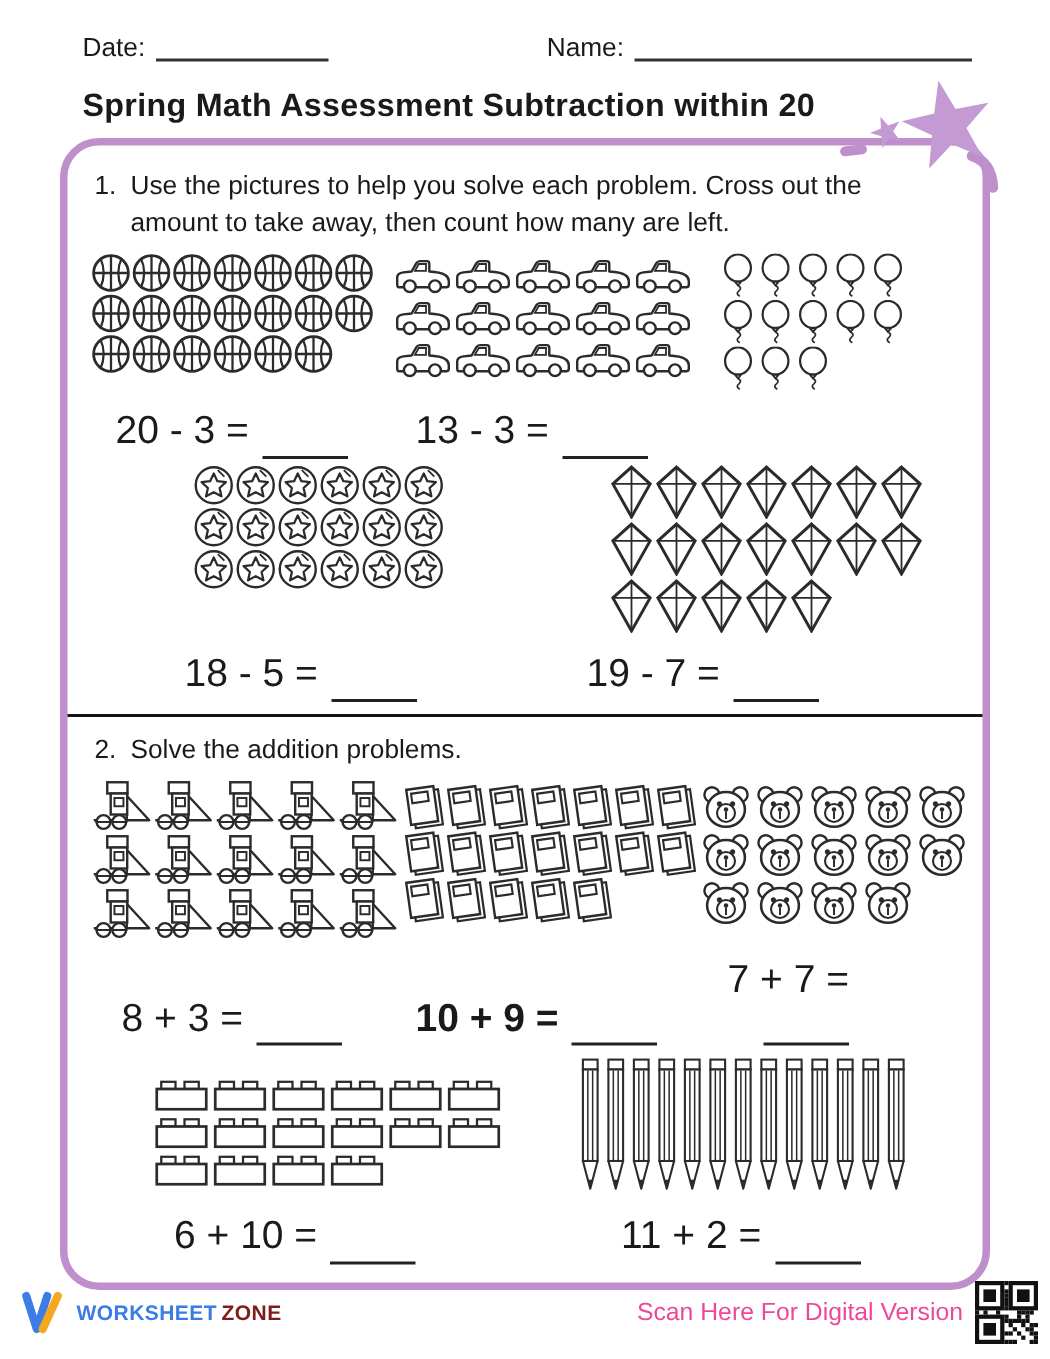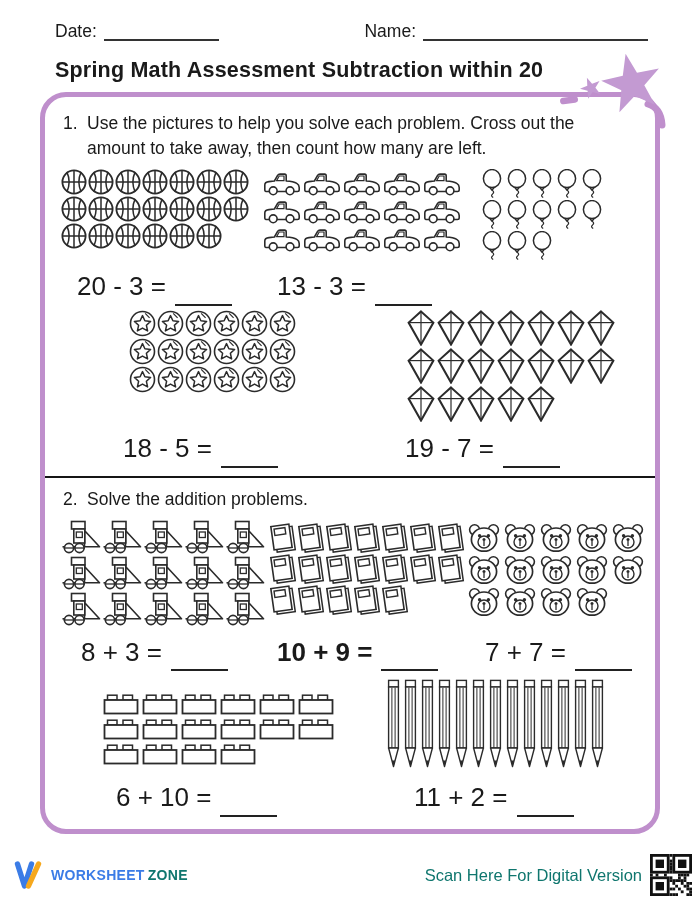--- a/index.html
+++ b/index.html
@@ -48,46 +48,46 @@
 
   .eq-row-a .e1 { padding-left:16px; width:196px; }
   .eq-row-a .e2 { padding-left:22px; width:212px; }
   .eq-row-a .e3 { padding-left:20px;align-items:flex-end; }
 
   .row-b { display:flex; margin-top:8px; align-items:flex-start; }
   .row-b .c1 { margin-left:68px; width:176px; }
   .row-b .c2 { margin-left:102px; }
 
   .eq-row-b .e1 { margin-left:62px; width:218px; }
-  .eq-row-b .e2 { margin-left:64px;justify-content:flex-end; }
+  .eq-row-b .e2 { margin-left:50px;justify-content:flex-end; }
 
   .divider { border-top:2.5px solid #151515; margin:12px -12px 9px -16px; }
 
   .row-c .c1 { width:206px; }
   .row-c .c2 { width:206px; padding-left:4px; padding-top:3px; }
   .row-c .c3 { flex:1; padding-left:2px; padding-top:3px; }
 
   .eq-row-c .e1 { padding-left:20px; width:206px; }
   .eq-row-c .e2 { padding-left:10px; width:206px;font-weight:bold; }
-  .eq-row-c .e3 { padding-left:12px; }
+  .eq-row-c .e3 { padding-left:12px;flex-direction:column; }
 
   .row-d { display:flex; margin-top:12px; align-items:flex-start; }
   .row-d .c1 { margin-left:42px; width:232px; padding-top:14px; }
   .row-d .c2 { margin-left:52px; }
 
   .eq-row-d { margin-top:12px; }
   .eq-row-d .e1 { margin-left:55px; width:225px; }
   .eq-row-d .e2 { margin-left:73px; }
 
   .footer { position:absolute; left:0; right:0; bottom:6px; height:50px; display:flex; align-items:center; padding:0 8px 0 14px; }
   .brand { display:flex; align-items:center; gap:7px; }
   .brand-text { font-weight:bold; font-size:14px; letter-spacing:0.3px; white-space:nowrap; }
   .brand-text .ws { color:#3b7ce6; }
-  .brand-text .zn { color:#0f766e; margin-left:3px; }
-  .scan { margin-left:auto; display:flex; align-items:center; gap:8px; font-size:16.5px; color:#0f766e; }
+  .brand-text .zn { color:#7f1d1d; margin-left:3px; }
+  .scan { margin-left:auto; display:flex; align-items:center; gap:8px; font-size:16.5px; color:#ec4899; }
 </style>
 </head>
 <body>
 
 <div class="page">
 
   <div class="topbar">
     <div class="field">
       <span class="lbl">Date:</span>
       <span class="uline w-date"></span>

